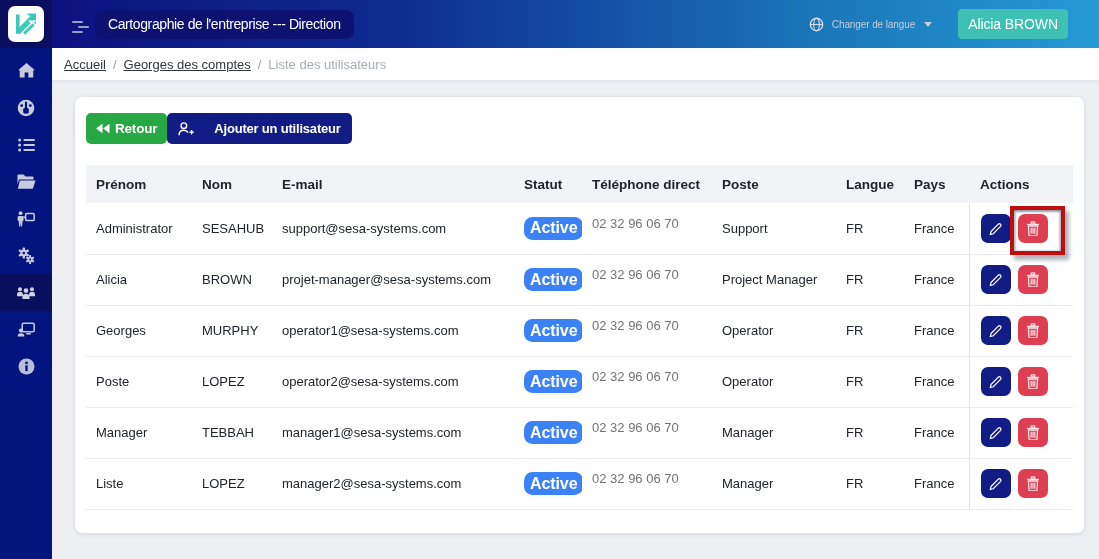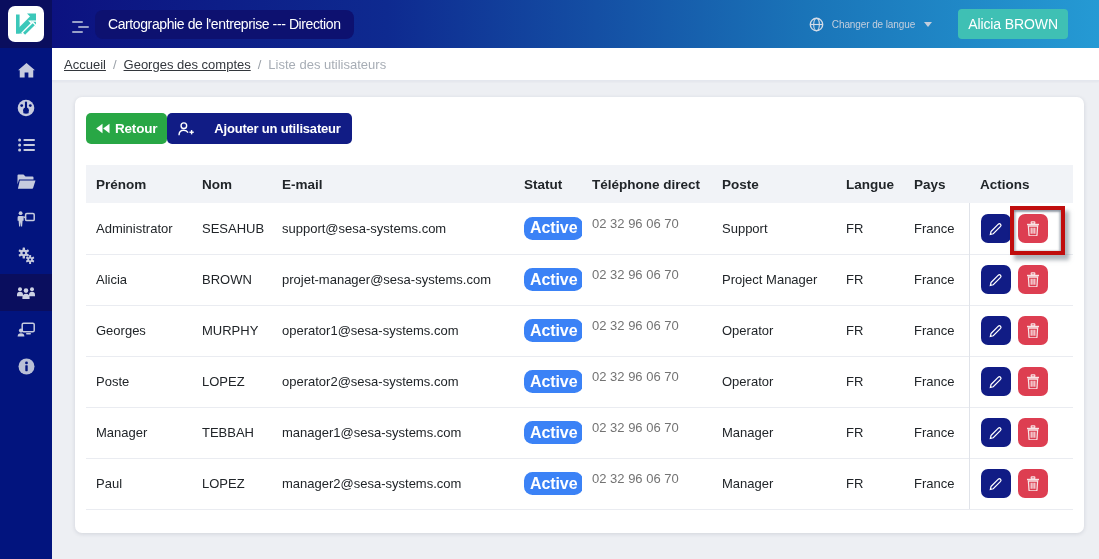--- a/index.html
+++ b/index.html
@@ -456,21 +456,21 @@
                   <rect x="1" y="2.8" width="12" height="1.4" fill="#f8e3e5"></rect>
                   <path d="M2.4 5 h9.2 l-.6 9 a0.9 0.9 0 0 1 -.9 .8 H3.9 a0.9 0.9 0 0 1 -.9 -.8 Z" fill="none" stroke="#f8e3e5" stroke-width="1.3"></path>
                   <line x1="5.2" y1="6.8" x2="5.2" y2="12.8" stroke="#f8e3e5" stroke-width="1.2"></line>
                   <line x1="7" y1="6.8" x2="7" y2="12.8" stroke="#f8e3e5" stroke-width="1.2"></line>
                   <line x1="8.8" y1="6.8" x2="8.8" y2="12.8" stroke="#f8e3e5" stroke-width="1.2"></line>
                 </svg>
               </button>
             </td>
           </tr>
           <tr>
-            <td>Paul</td>
+            <td>Liste</td>
             <td>LOPEZ</td>
             <td>manager2@sesa-systems.com</td>
             <td><span class="badge-active">Active</span></td>
             <td><span class="phone">02 32 96 06 70</span></td>
             <td>Manager</td>
             <td>FR</td>
             <td>France</td>
             <td class="actions-cell">
               <button class="btn-icon btn-edit">
                 <svg width="15" height="15" viewBox="0 0 16 16">

